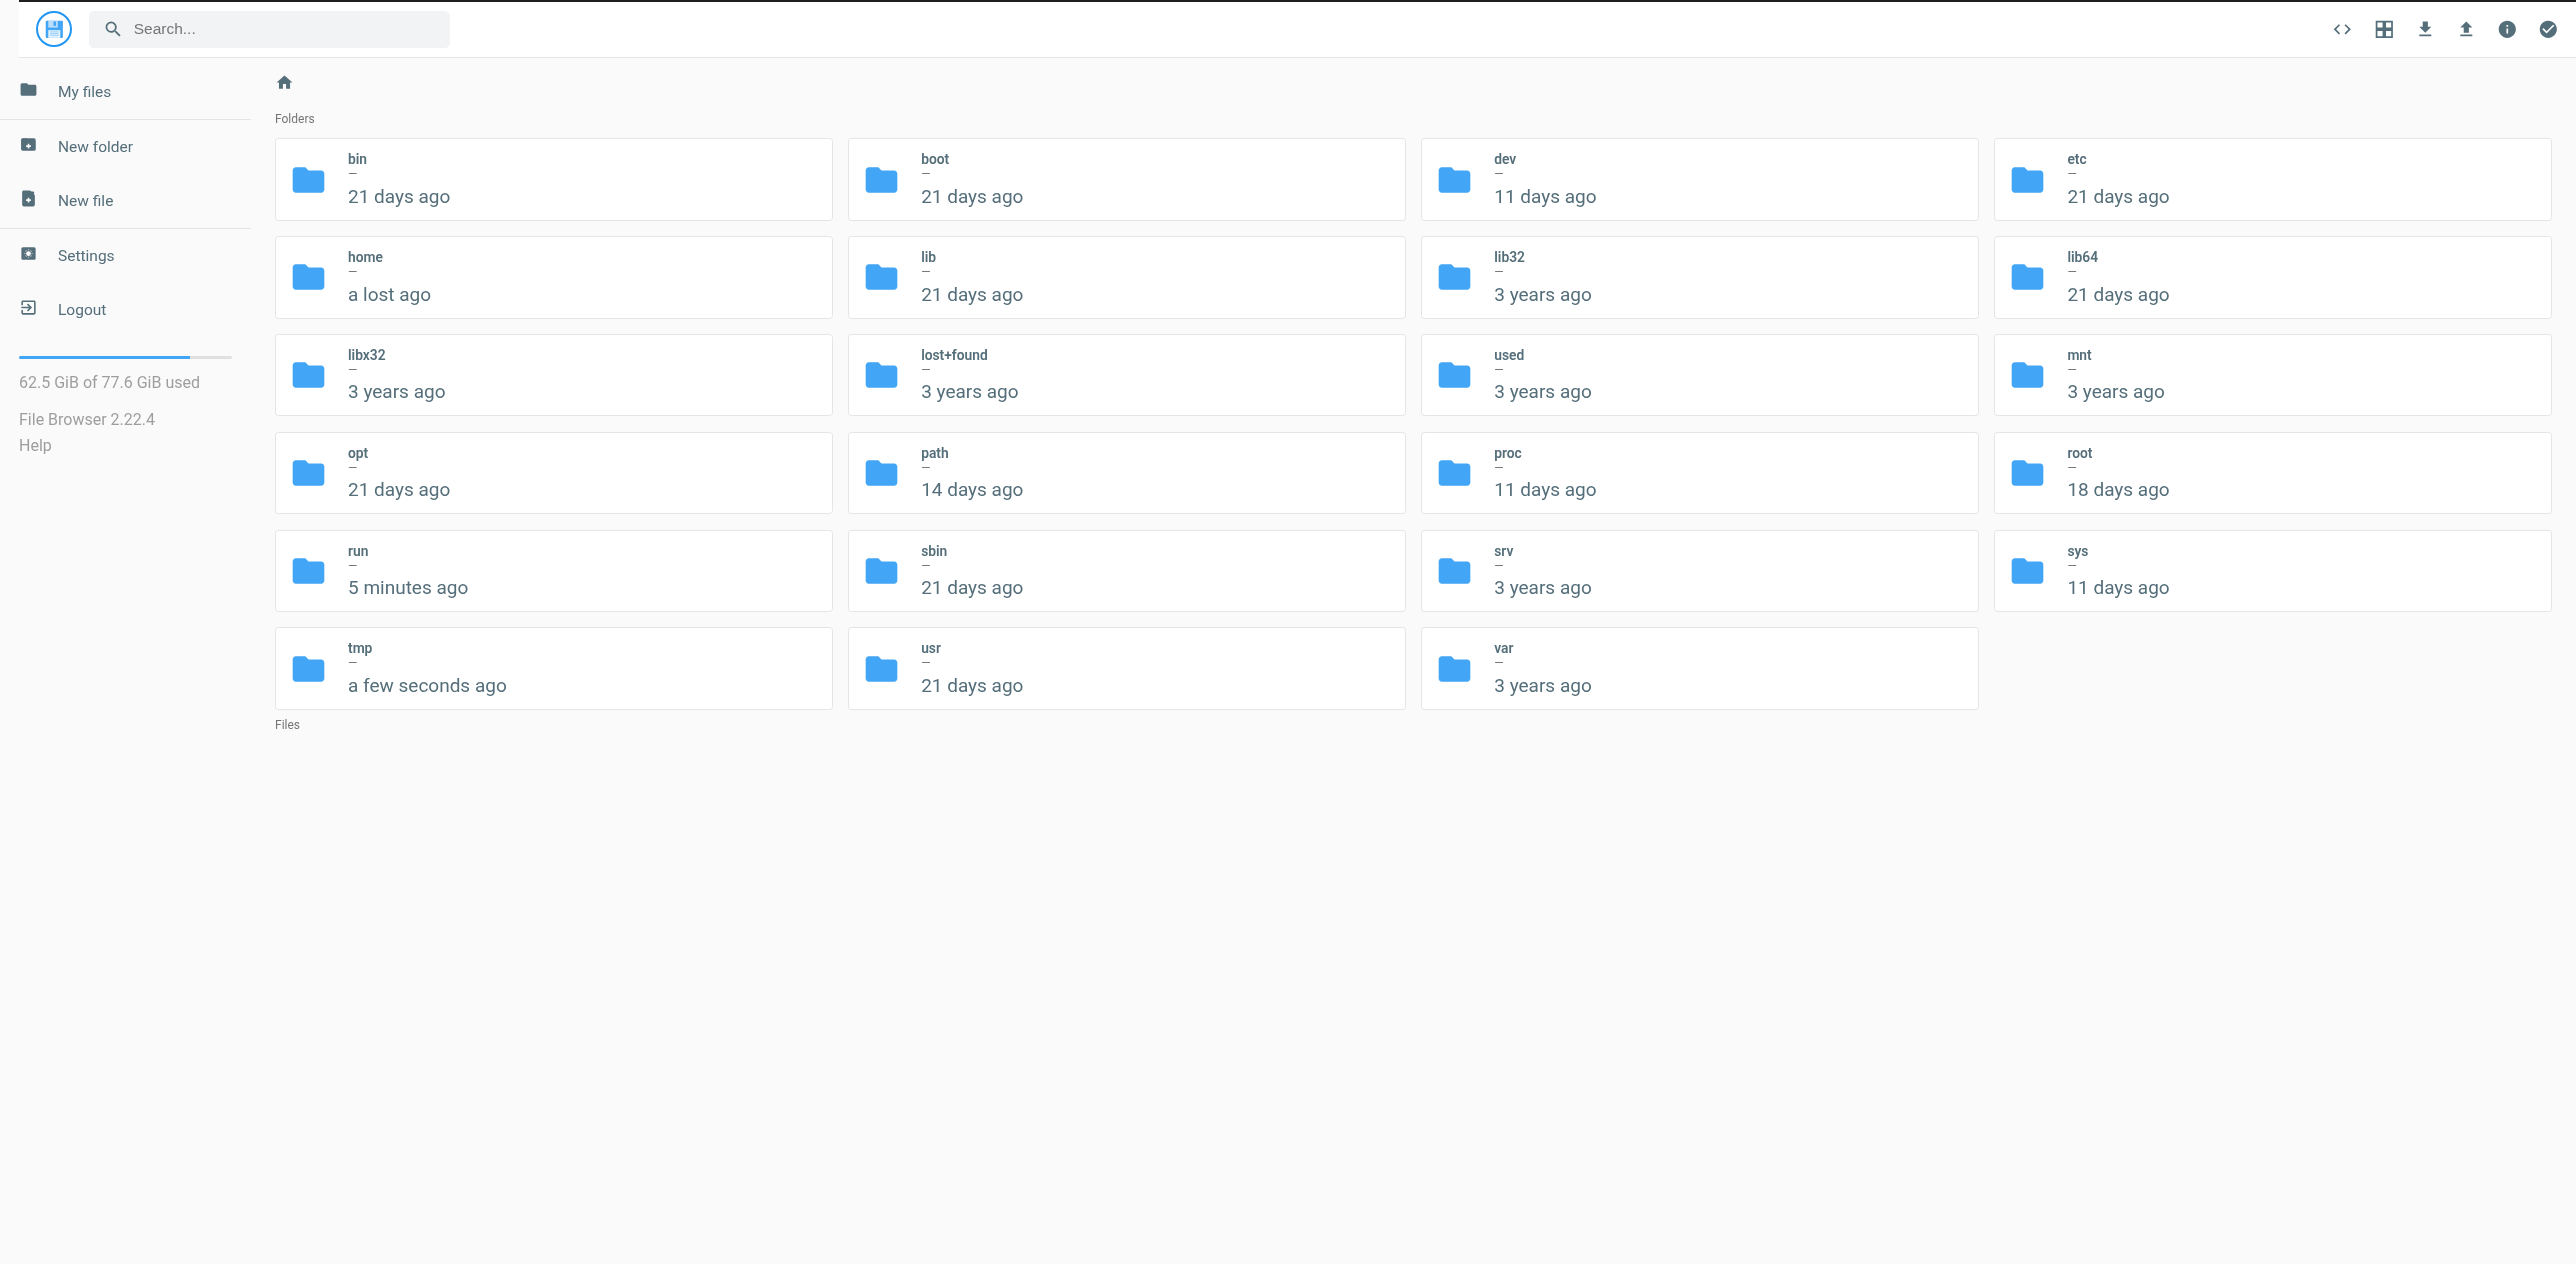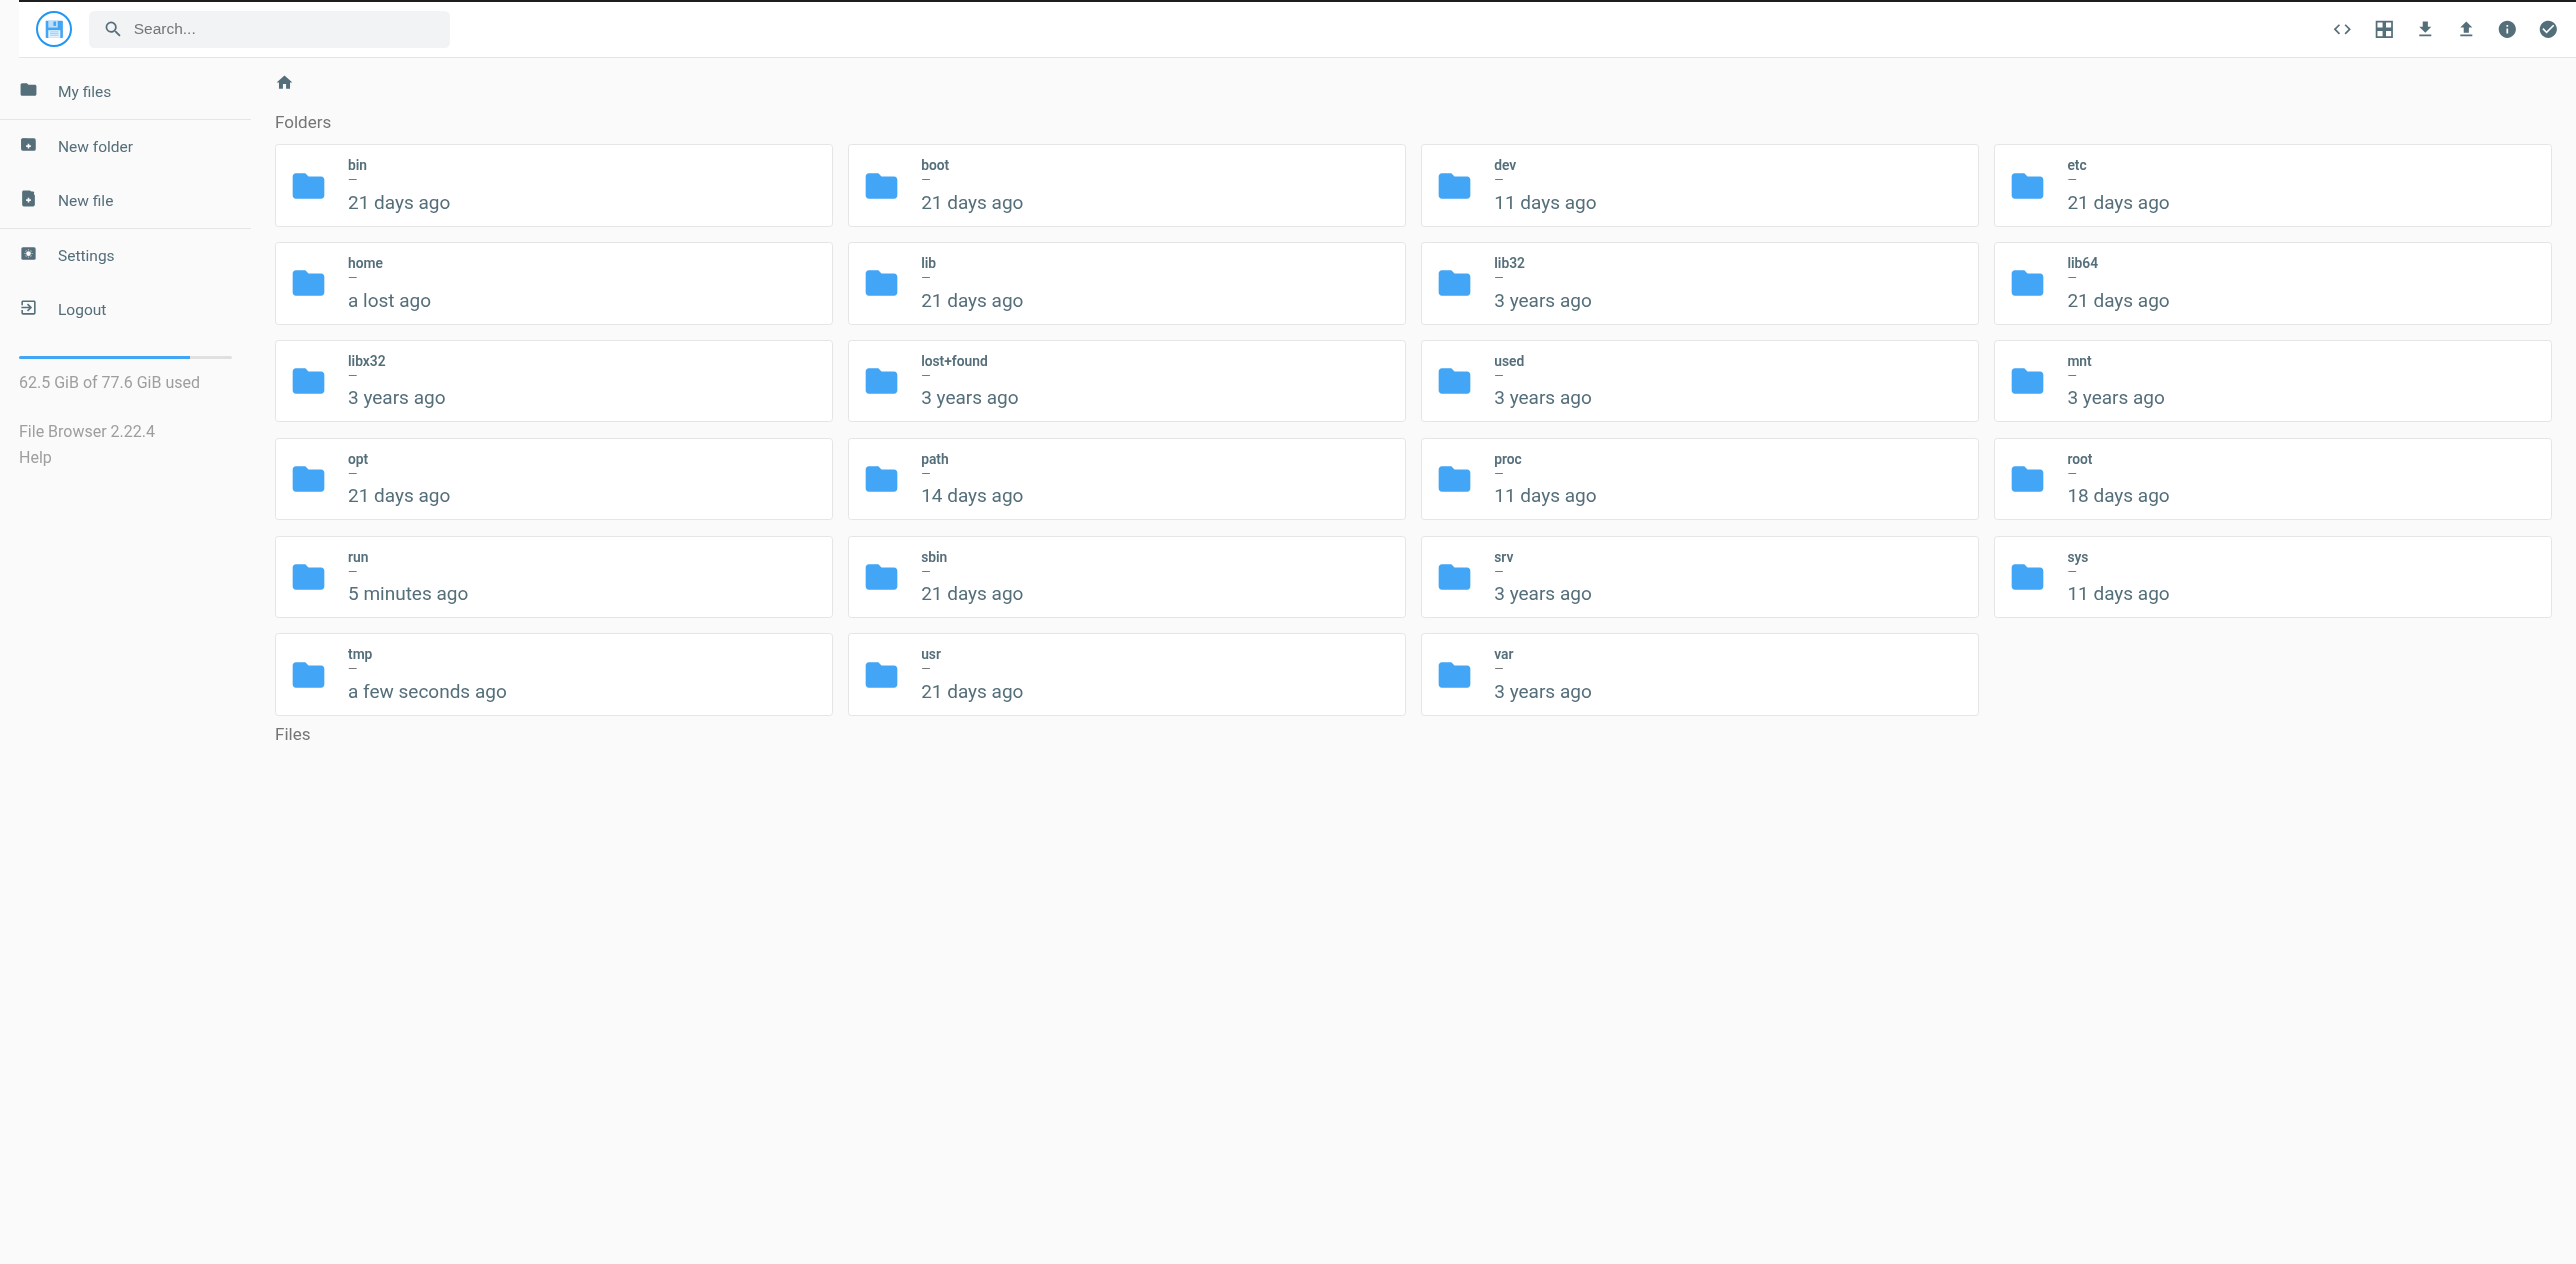--- a/index.html
+++ b/index.html
@@ -97,31 +97,31 @@
     .progress-bar {
       height: 100%;
       background: #42a5f5;
     }
     .usage-text, .version-text, .help-link {
       font-size: 16px;
       color: #9e9e9e;
       line-height: 1.6;
     }
     .help-link { cursor: pointer; display: block; }
-    .version-text { margin-top: 24px; }
+    .version-text { margin-top: 12px; }
     .main {
       flex: 1;
       padding: 15.5px 24px;
     }
     .breadcrumb {
       margin-bottom: 17px;
     }
     .breadcrumb svg { width: 19px; height: 19px; fill: #546e7a; cursor: pointer; }
     .section-label {
-      font-size: 17px;
+      font-size: 12px;
       color: #757575;
       margin-bottom: 12px;
       margin-top: 8.6px;
     }
     .grid {
       display: grid;
       grid-template-columns: repeat(4, 1fr);
       gap: 15.5px;
     }
     .card {

